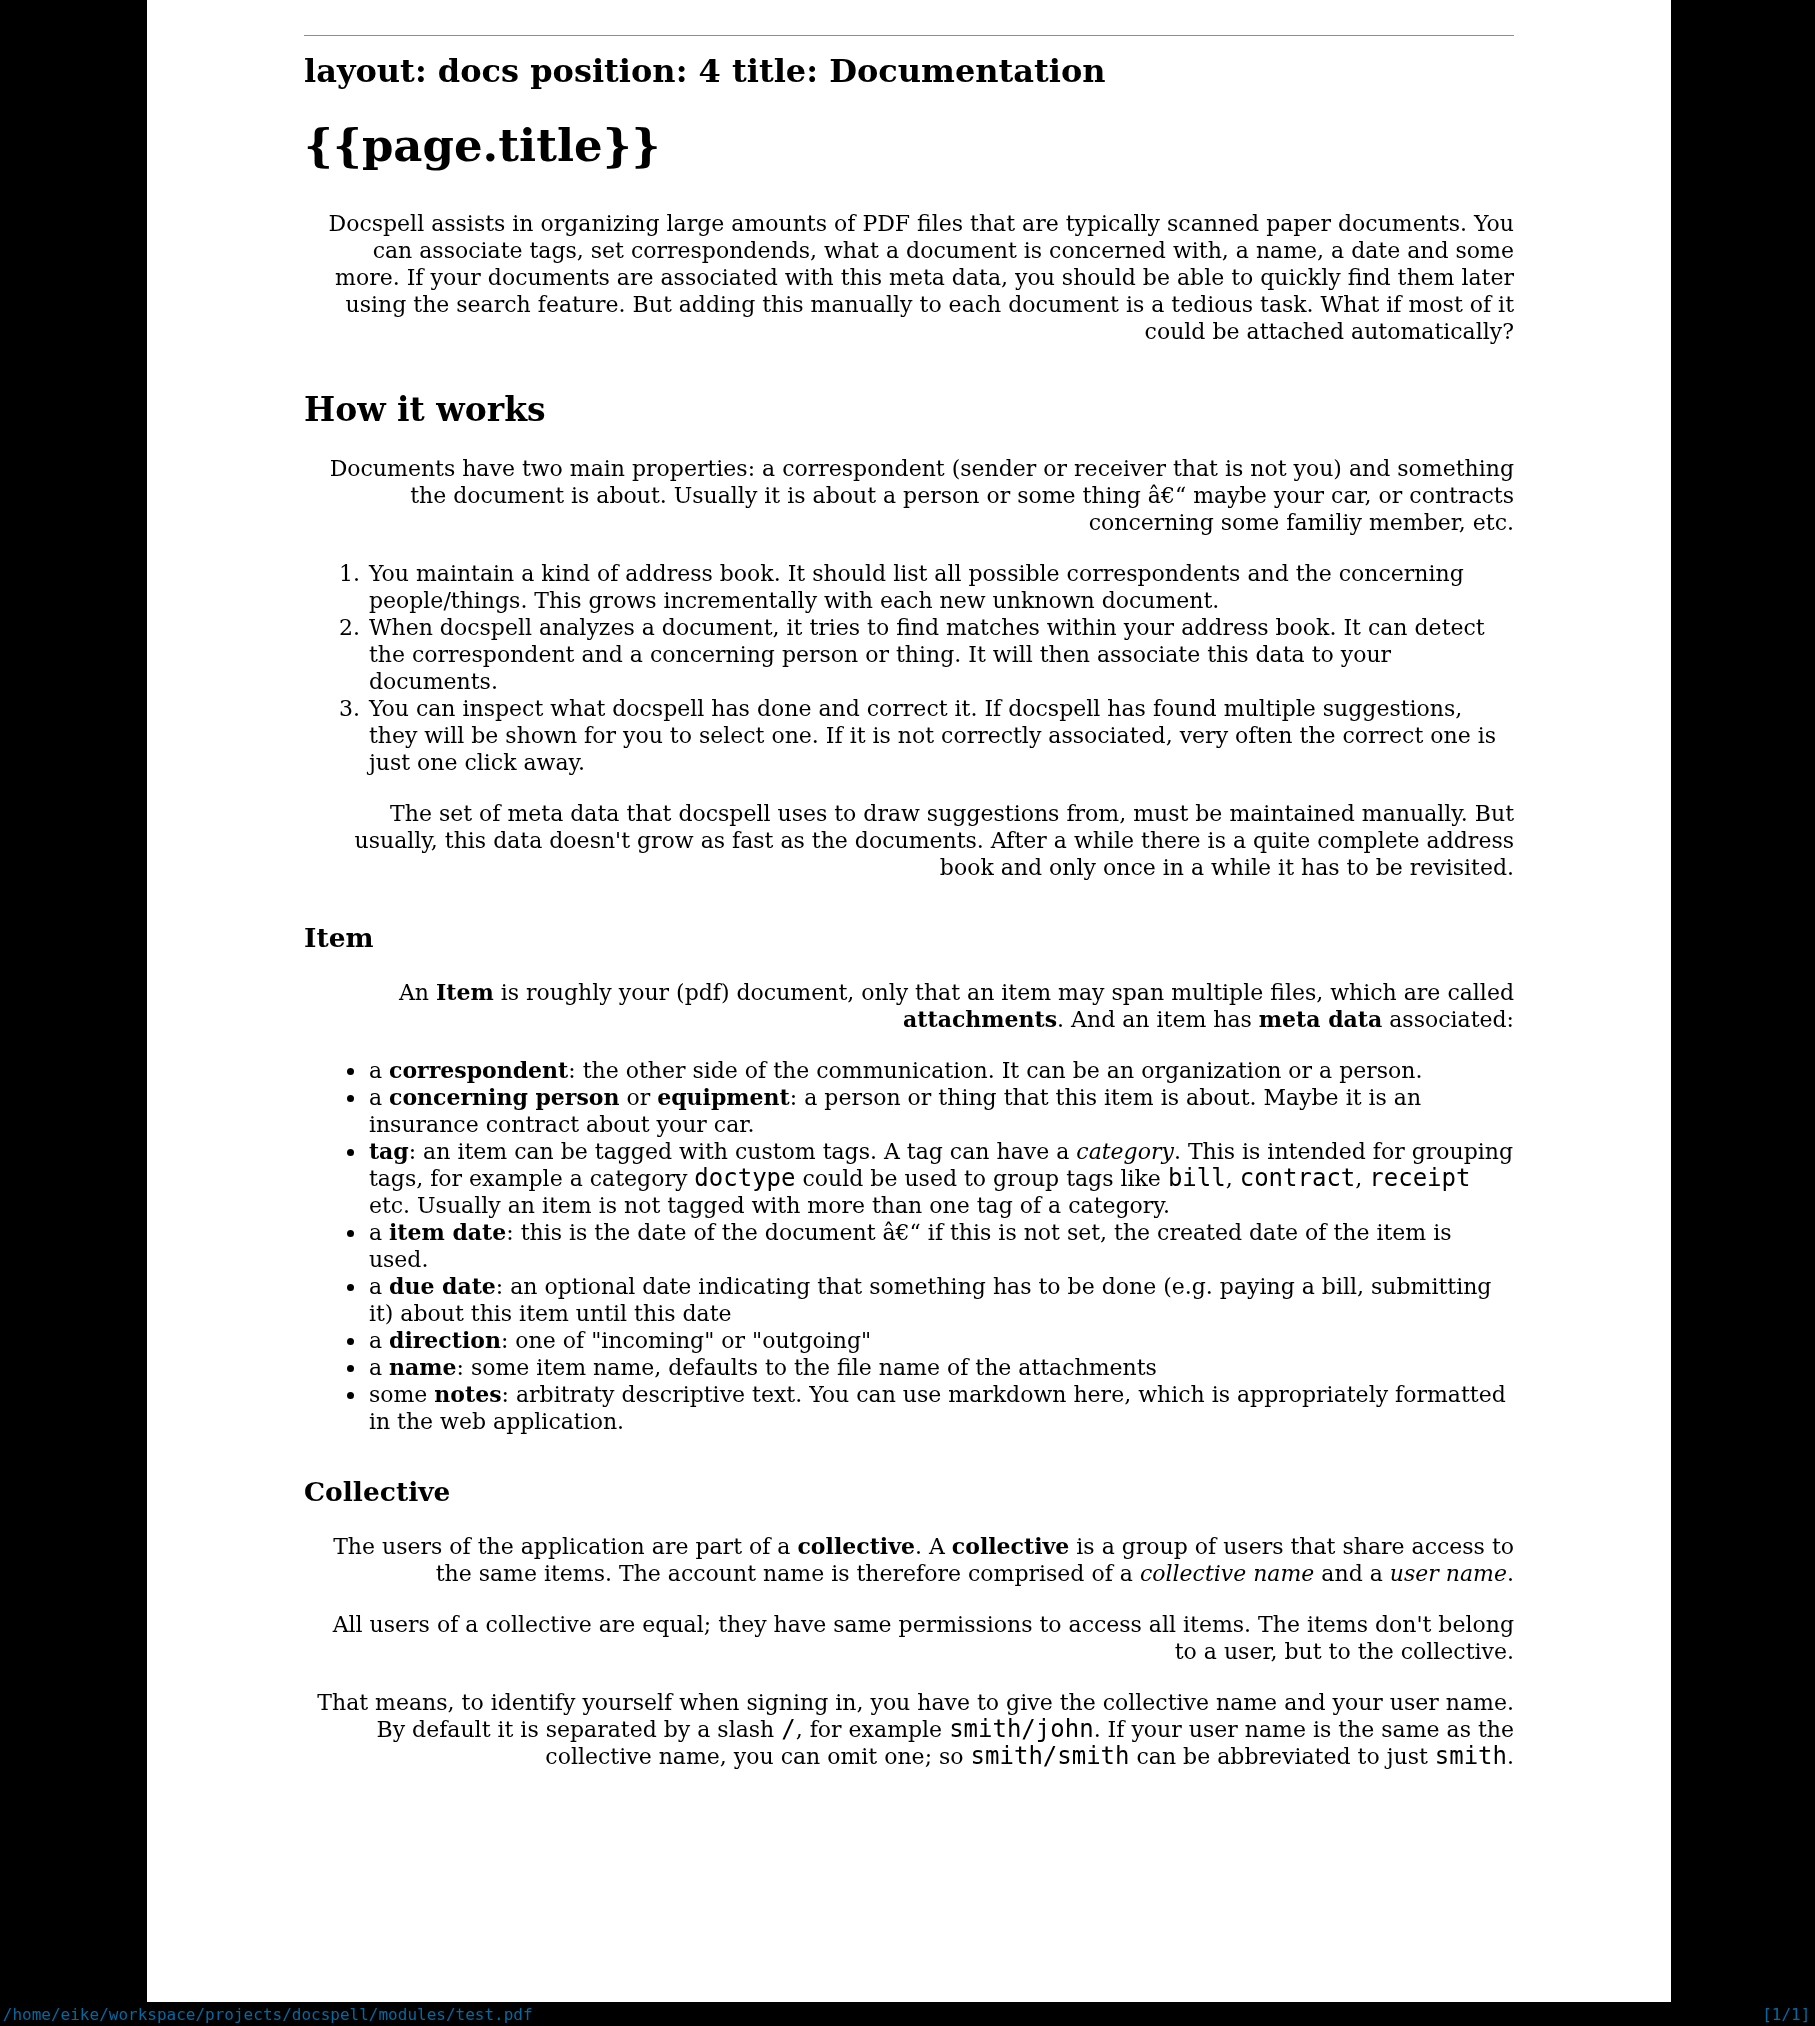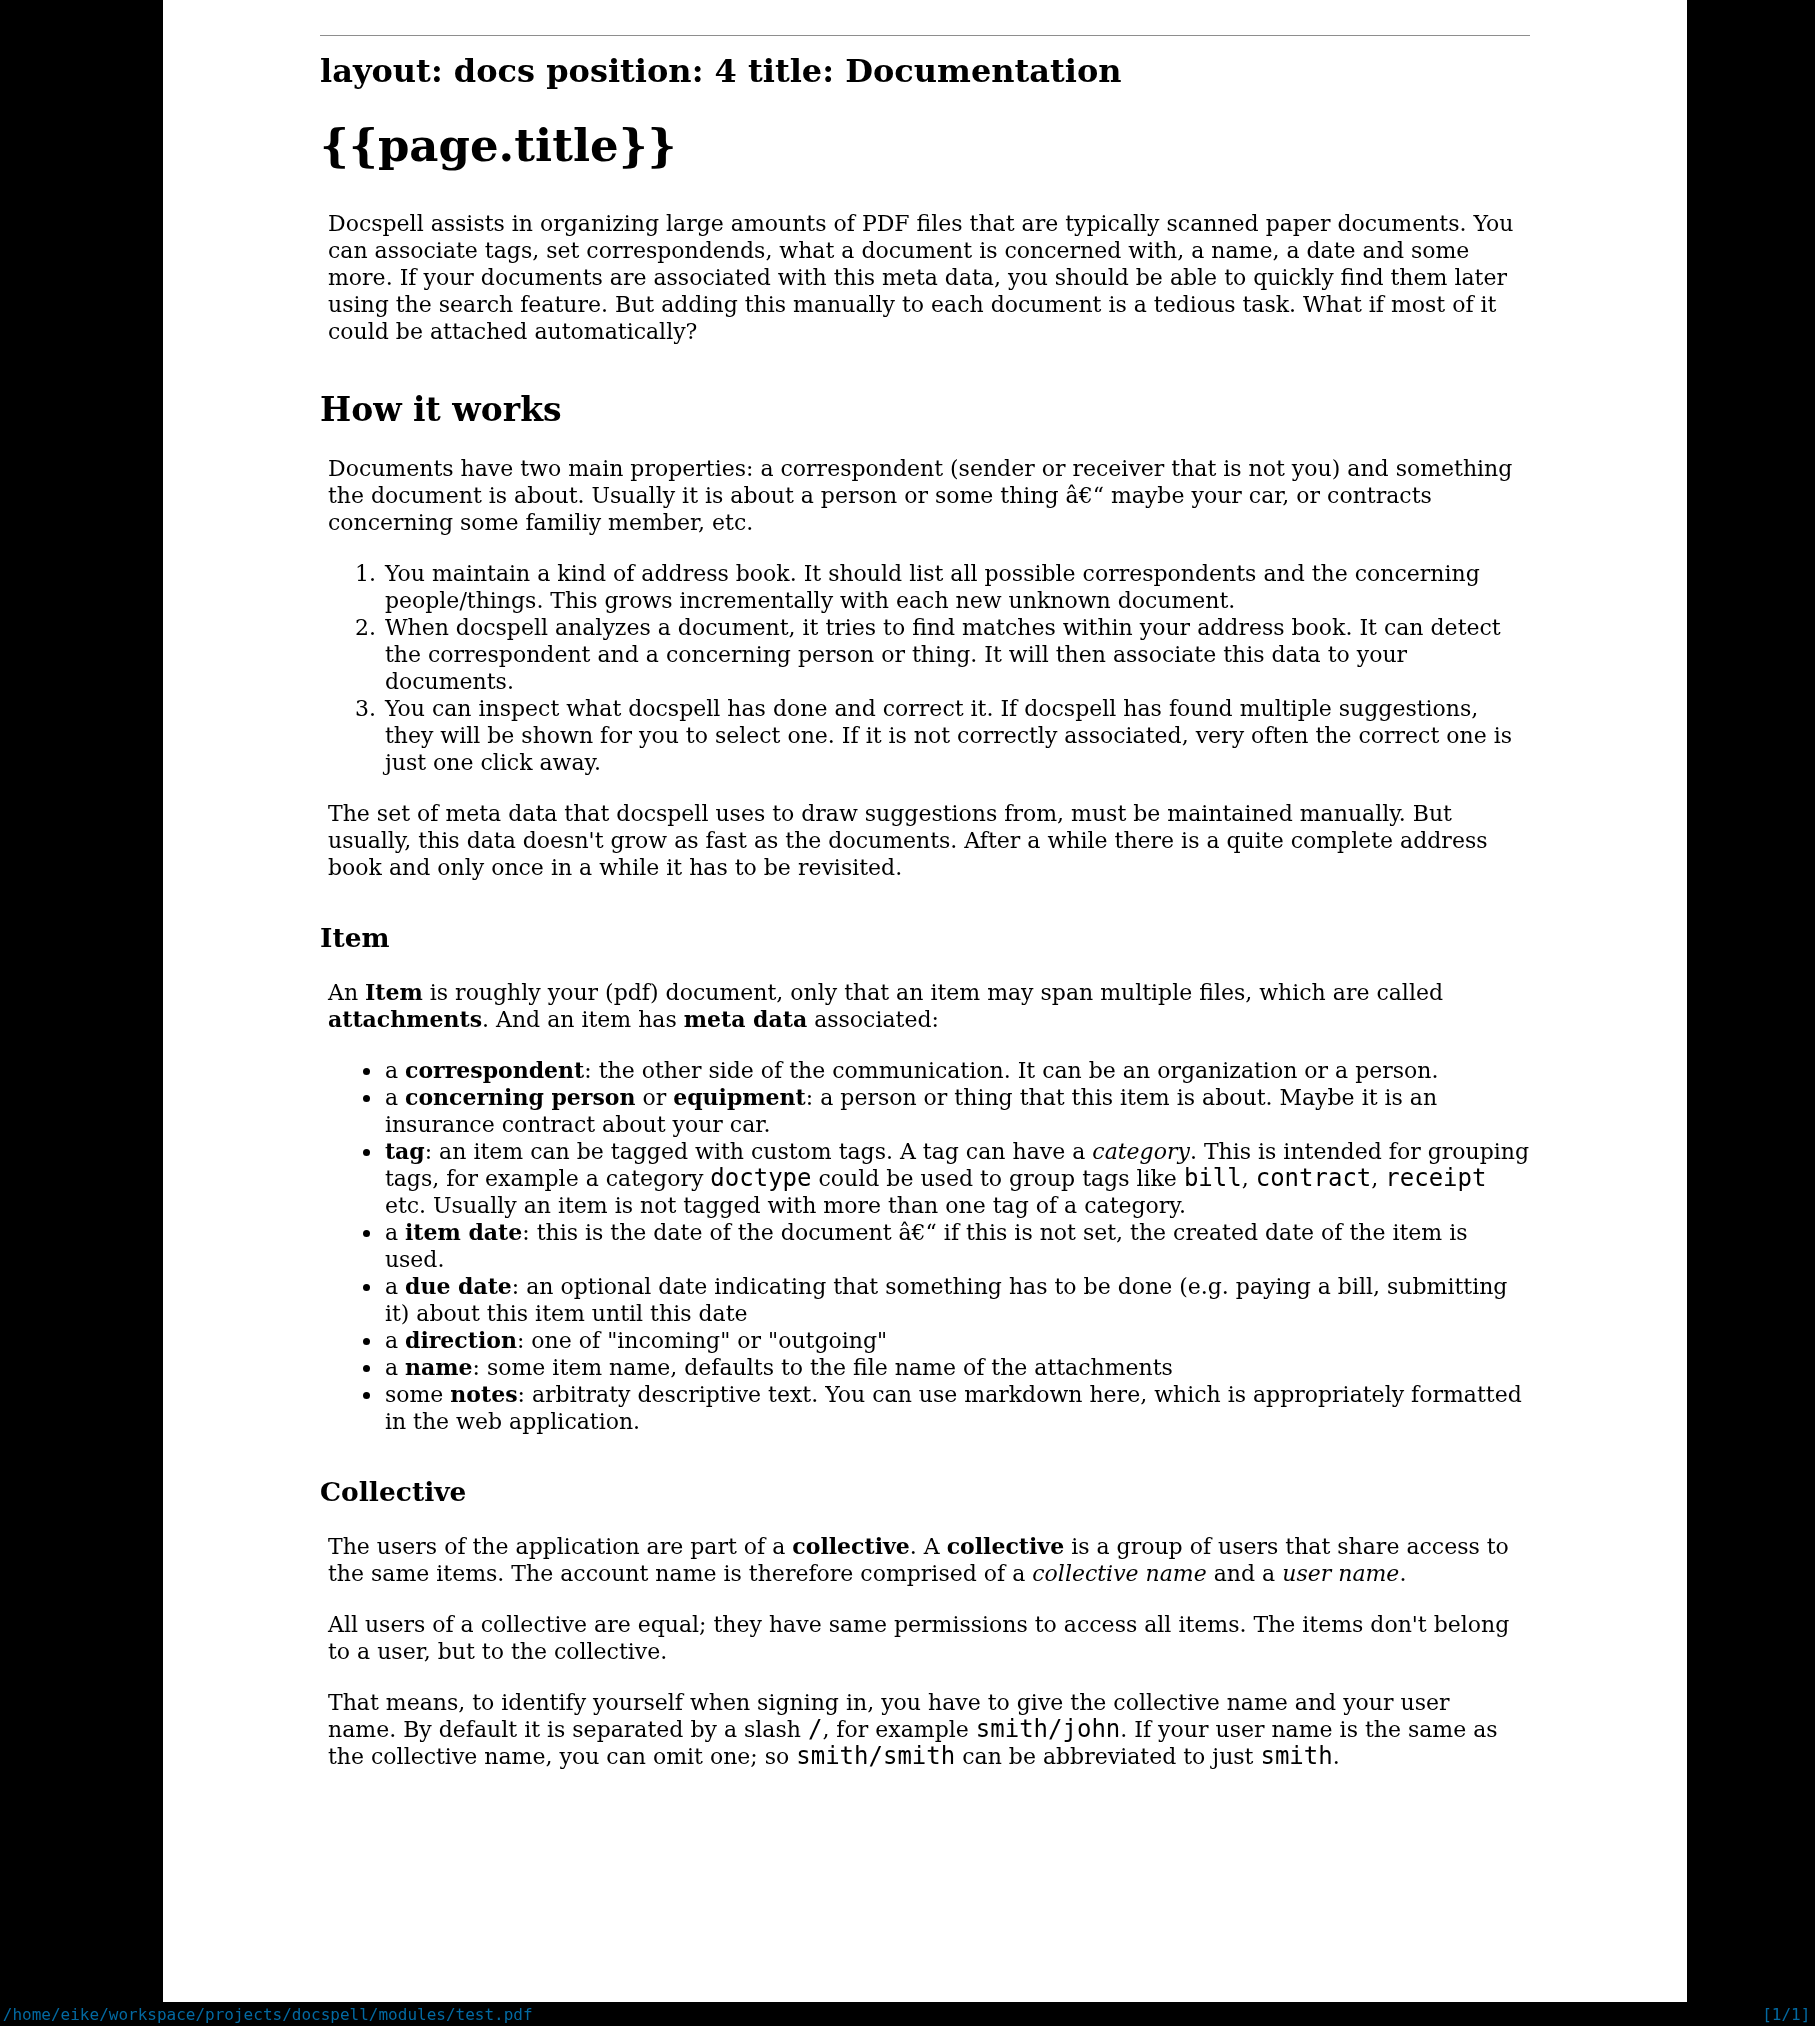--- a/index.html
+++ b/index.html
@@ -12,21 +12,21 @@
     font-family: "DejaVu Serif", serif;
   }
   .viewer {
     position: relative;
     width: 1815px;
     height: 2026px;
     background: #000000;
   }
   .pdf-page {
     position: absolute;
-    left: 163px;
+    left: 147px;
     top: 0;
     width: 1524px;
     height: 2002px;
     background: #ffffff;
     overflow: hidden;
   }
   .doc-content {
     margin: 0 auto;
     width: 1210px;
     color: #000000;
@@ -56,21 +56,22 @@
     font-weight: bold;
     margin: 44px 0 24px 0;
   }
   .h3 {
     font-size: 26.5px;
     line-height: 34px;
     font-weight: bold;
     margin: 40px 0 24px 0;
   }
   .doc-content p {
-    margin: 24px 8px;
+    margin: 24px 0;
+    text-align: right;
   }
   .doc-content ol, .doc-content ul {
     margin: 24px 0;
     padding-left: 63px;
   }
   .doc-content li {
     padding-left: 1.9px;
   }
   .doc-content code {
     font-family: "DejaVu Sans Mono", monospace;

